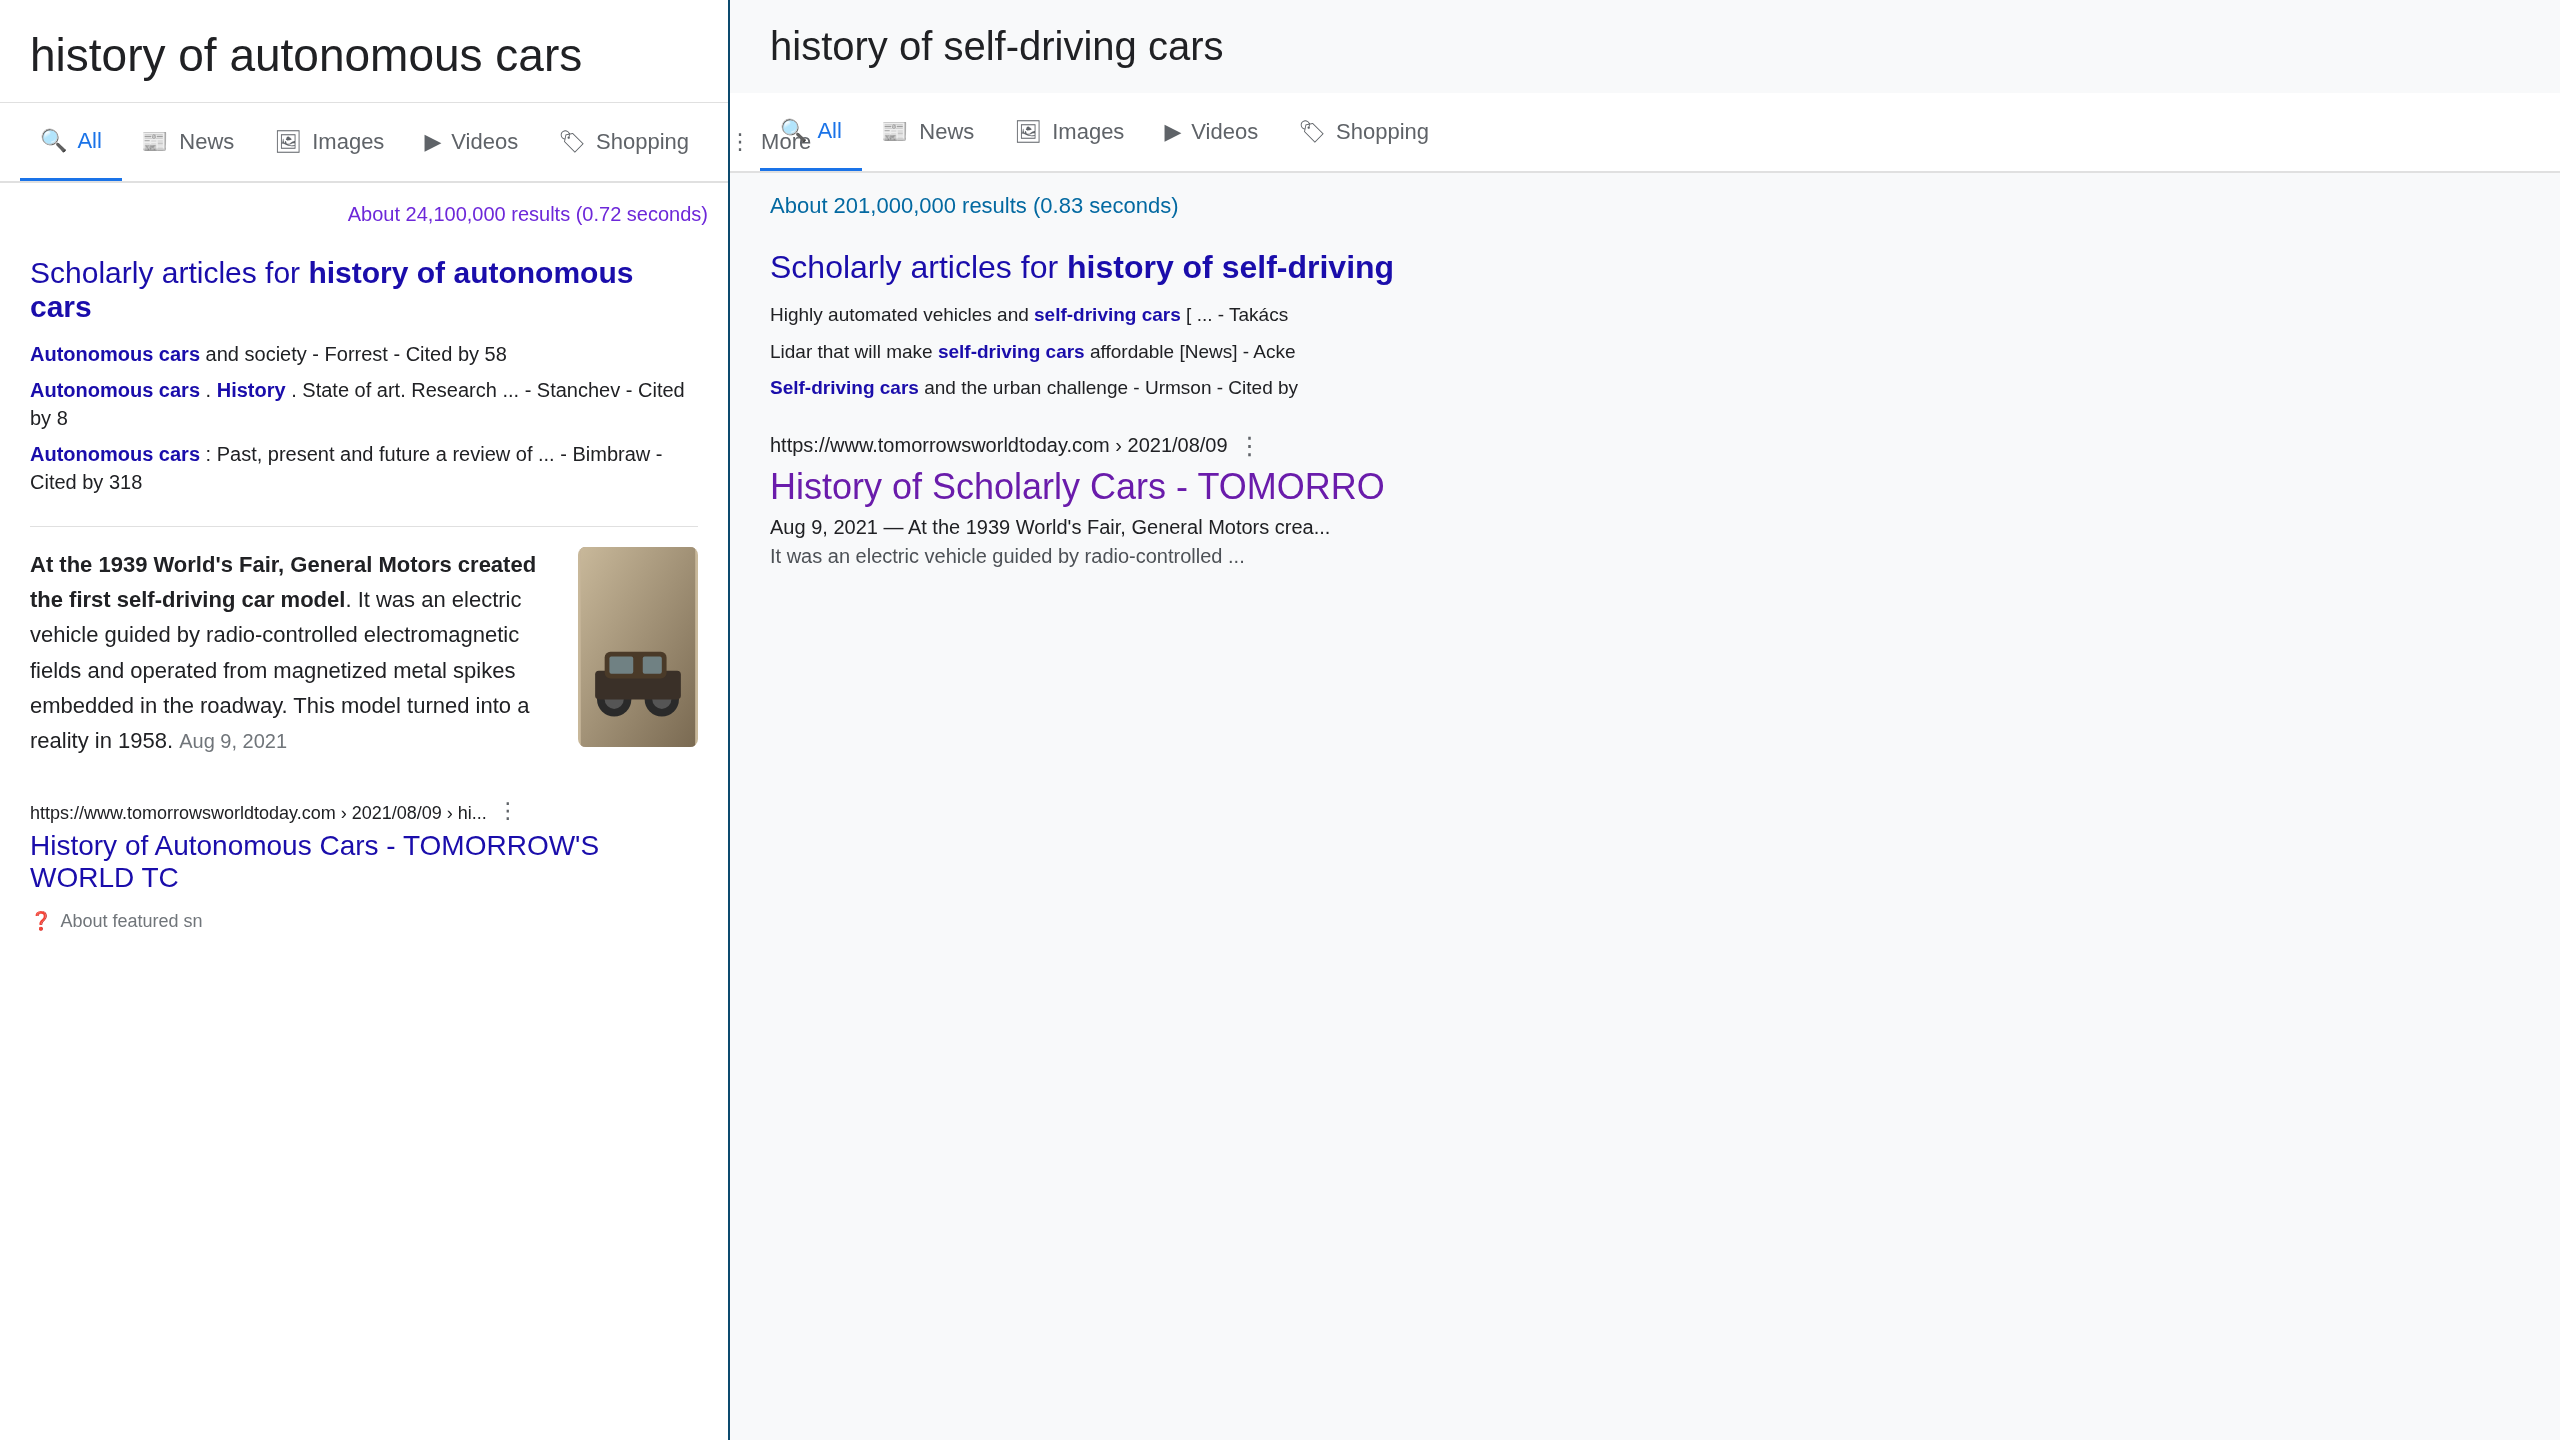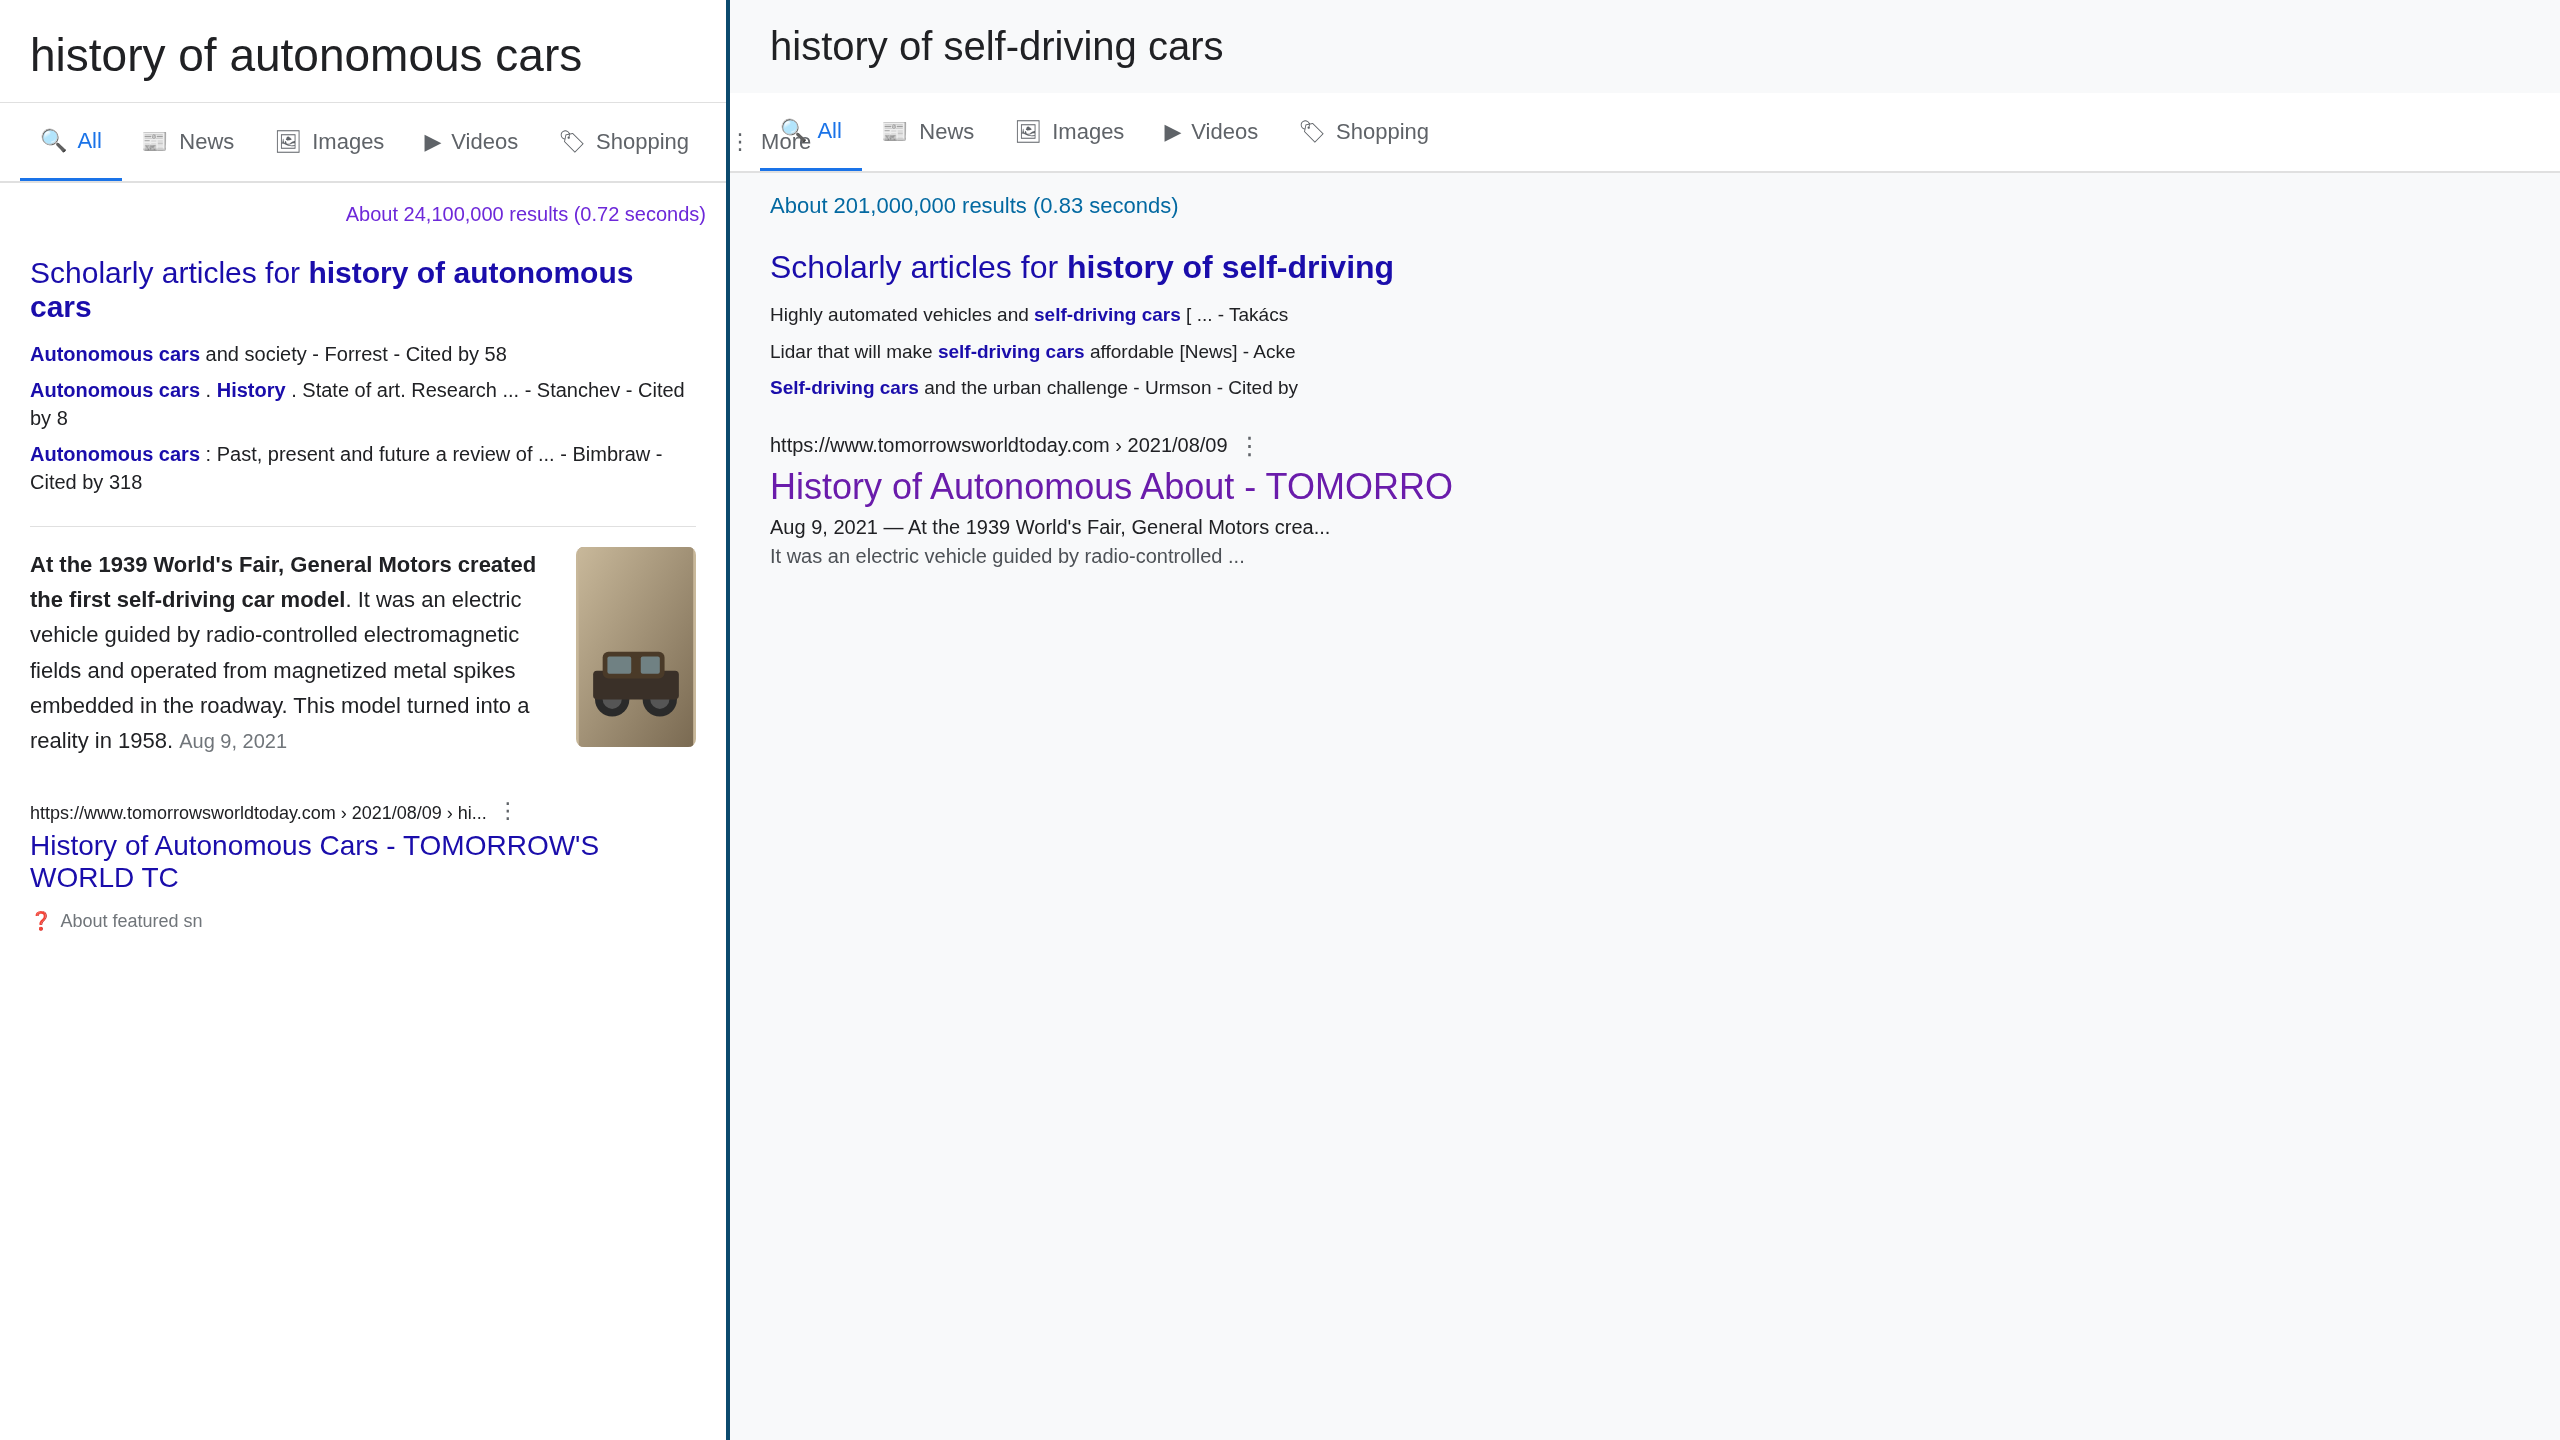--- a/index.html
+++ b/index.html
@@ -8,21 +8,21 @@
       background: #fff;
       display: flex;
       width: 2560px;
       min-height: 1440px;
       overflow: hidden;
     }
 
     
     .left-panel {
       width: 730px;
-      border-right: 4px solid #0c4a6e;
+      border-right: 2px solid #0c4a6e;
       background: #fff;
       padding: 0;
       flex-shrink: 0;
     }
 
     .search-bar-left {
       padding: 28px 30px 20px 30px;
       border-bottom: 1px solid #e0e0e0;
     }
 
@@ -440,21 +440,21 @@
       <div class="scholarly-item-right">
         <strong>Self-driving cars</strong>
         <span class="normal"> and the urban challenge - Urmson - Cited by</span>
       </div>
     </div>
 
     <div class="right-url-row">
       <span class="right-url">https://www.tomorrowsworldtoday.com › 2021/08/09</span>
       <span class="right-url-dots">⋮</span>
     </div>
-    <div class="right-result-title">History of Autonomous About - TOMORRO</div>
+    <div class="right-result-title">History of Scholarly Cars - TOMORRO</div>
     <div class="right-result-meta">
       <span>Aug 9, 2021</span>
       <span>— At the 1939 World's Fair, General Motors crea...</span>
     </div>
     <div class="right-result-snippet">It was an electric vehicle guided by radio-controlled ...</div>
 
   </div>
 </div>
 
 </body></html>

